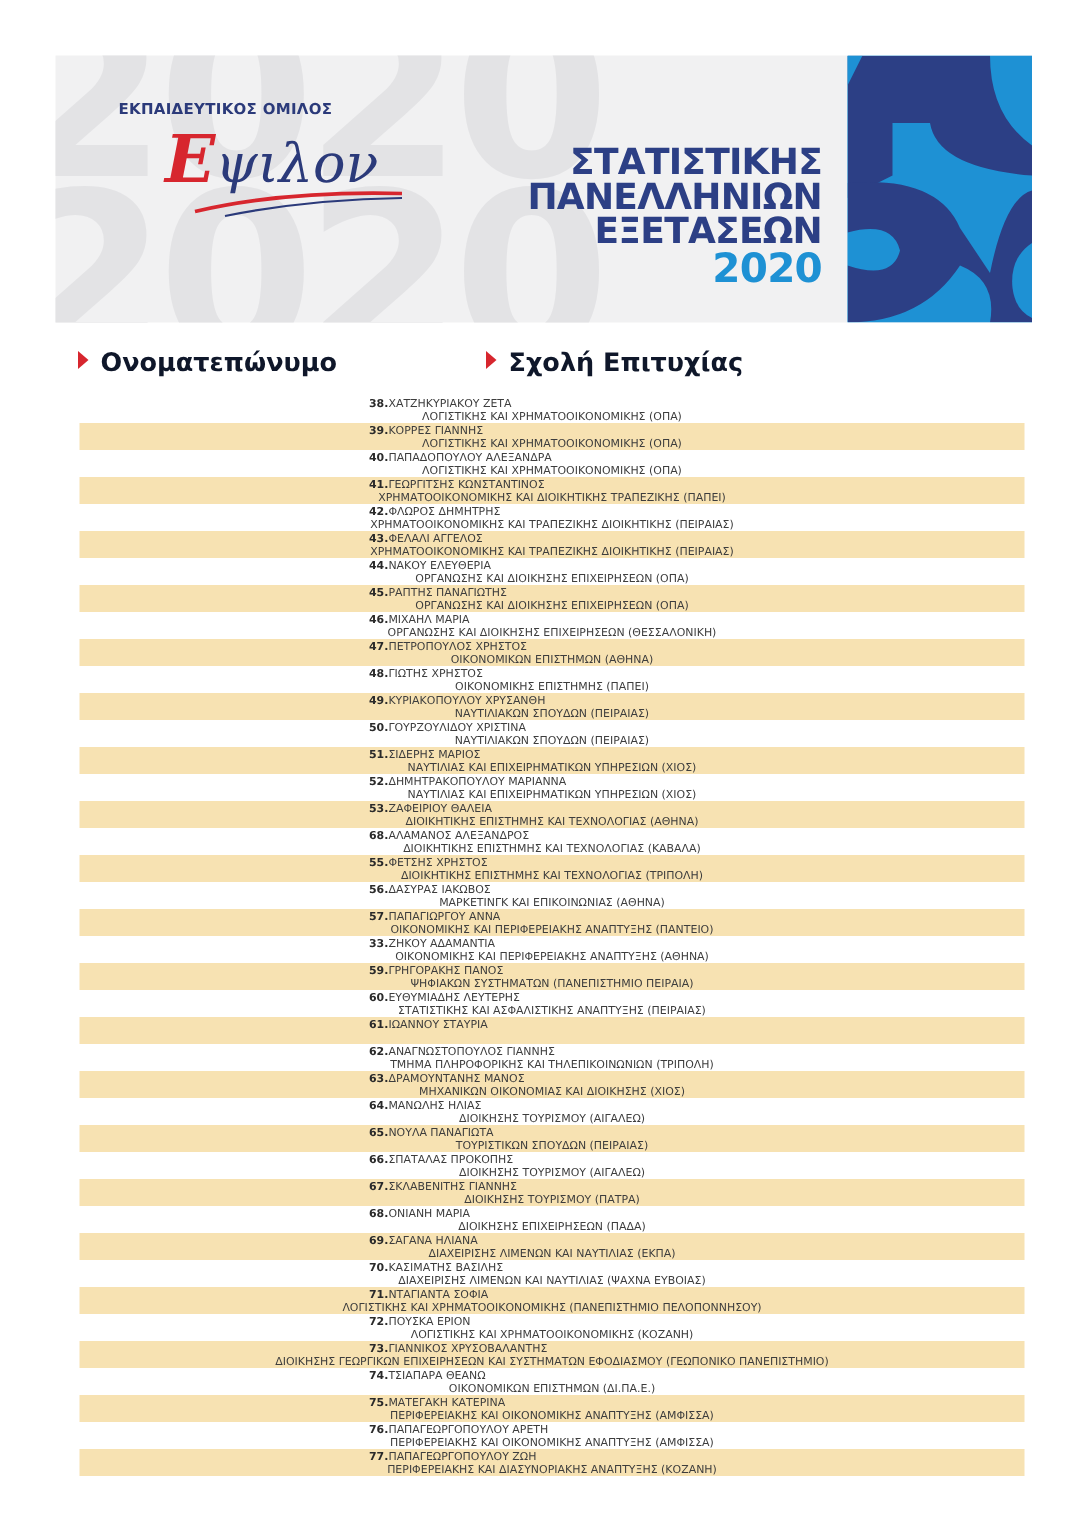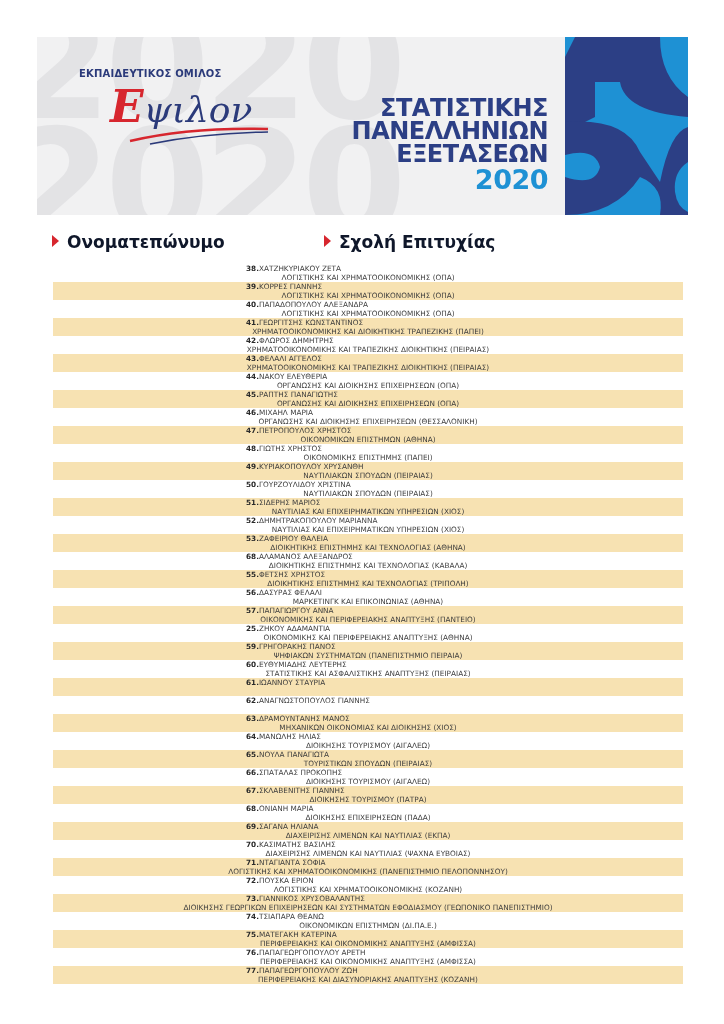--- a/index.html
+++ b/index.html
@@ -138,44 +138,45 @@
     </div>
     <div class="row">
       <div class="name"><b>68.</b><span>ΑΛΑΜΑΝΟΣ ΑΛΕΞΑΝΔΡΟΣ</span></div>
       <div class="school">ΔΙΟΙΚΗΤΙΚΗΣ ΕΠΙΣΤΗΜΗΣ ΚΑΙ ΤΕΧΝΟΛΟΓΙΑΣ (ΚΑΒΑΛΑ)</div>
     </div>
     <div class="row">
       <div class="name"><b>55.</b><span>ΦΕΤΣΗΣ ΧΡΗΣΤΟΣ</span></div>
       <div class="school">ΔΙΟΙΚΗΤΙΚΗΣ ΕΠΙΣΤΗΜΗΣ ΚΑΙ ΤΕΧΝΟΛΟΓΙΑΣ (ΤΡΙΠΟΛΗ)</div>
     </div>
     <div class="row">
-      <div class="name"><b>56.</b><span>ΔΑΣΥΡΑΣ ΦΕΛΑΛΙ</span></div>
+      <div class="name"><b>56.</b><span>ΔΑΣΥΡΑΣ ΙΑΚΩΒΟΣ</span></div>
       <div class="school">ΜΑΡΚΕΤΙΝΓΚ ΚΑΙ ΕΠΙΚΟΙΝΩΝΙΑΣ (ΑΘΗΝΑ)</div>
     </div>
     <div class="row">
       <div class="name"><b>57.</b><span>ΠΑΠΑΓΙΩΡΓΟΥ  ΑΝΝΑ</span></div>
       <div class="school">ΟΙΚΟΝΟΜΙΚΗΣ ΚΑΙ ΠΕΡΙΦΕΡΕΙΑΚΗΣ ΑΝΑΠΤΥΞΗΣ (ΠΑΝΤΕΙΟ)</div>
     </div>
     <div class="row">
-      <div class="name"><b>25.</b><span>ΖΗΚΟΥ ΑΔΑΜΑΝΤΙΑ</span></div>
+      <div class="name"><b>33.</b><span>ΖΗΚΟΥ ΑΔΑΜΑΝΤΙΑ</span></div>
       <div class="school">ΟΙΚΟΝΟΜΙΚΗΣ ΚΑΙ ΠΕΡΙΦΕΡΕΙΑΚΗΣ ΑΝΑΠΤΥΞΗΣ (ΑΘΗΝΑ)</div>
     </div>
     <div class="row">
       <div class="name"><b>59.</b><span>ΓΡΗΓΟΡΑΚΗΣ  ΠΑΝΟΣ</span></div>
       <div class="school">ΨΗΦΙΑΚΩΝ ΣΥΣΤΗΜΑΤΩΝ (ΠΑΝΕΠΙΣΤΗΜΙΟ ΠΕΙΡΑΙΑ)</div>
     </div>
     <div class="row">
       <div class="name"><b>60.</b><span>ΕΥΘΥΜΙΑΔΗΣ ΛΕΥΤΕΡΗΣ</span></div>
       <div class="school">ΣΤΑΤΙΣΤΙΚΗΣ ΚΑΙ ΑΣΦΑΛΙΣΤΙΚΗΣ ΑΝΑΠΤΥΞΗΣ (ΠΕΙΡΑΙΑΣ)</div>
     </div>
     <div class="row">
       <div class="name"><b>61.</b><span>ΙΩΑΝΝΟΥ ΣΤΑΥΡΙΑ</span></div>
     </div>
     <div class="row">
       <div class="name"><b>62.</b><span>ΑΝΑΓΝΩΣΤΟΠΟΥΛΟΣ ΓΙΑΝΝΗΣ</span></div>
+      <div class="school">ΤΜΗΜΑ ΠΛΗΡΟΦΟΡΙΚΗΣ ΚΑΙ ΤΗΛΕΠΙΚΟΙΝΩΝΙΩΝ (ΤΡΙΠΟΛΗ)</div>
     </div>
     <div class="row">
       <div class="name"><b>63.</b><span>ΔΡΑΜΟΥΝΤΑΝΗΣ ΜΑΝΟΣ</span></div>
       <div class="school">ΜΗΧΑΝΙΚΩΝ ΟΙΚΟΝΟΜΙΑΣ ΚΑΙ ΔΙΟΙΚΗΣΗΣ (ΧΙΟΣ)</div>
     </div>
     <div class="row">
       <div class="name"><b>64.</b><span>ΜΑΝΩΛΗΣ ΗΛΙΑΣ</span></div>
       <div class="school">ΔΙΟΙΚΗΣΗΣ ΤΟΥΡΙΣΜΟΥ (ΑΙΓΑΛΕΩ)</div>
     </div>
     <div class="row">

